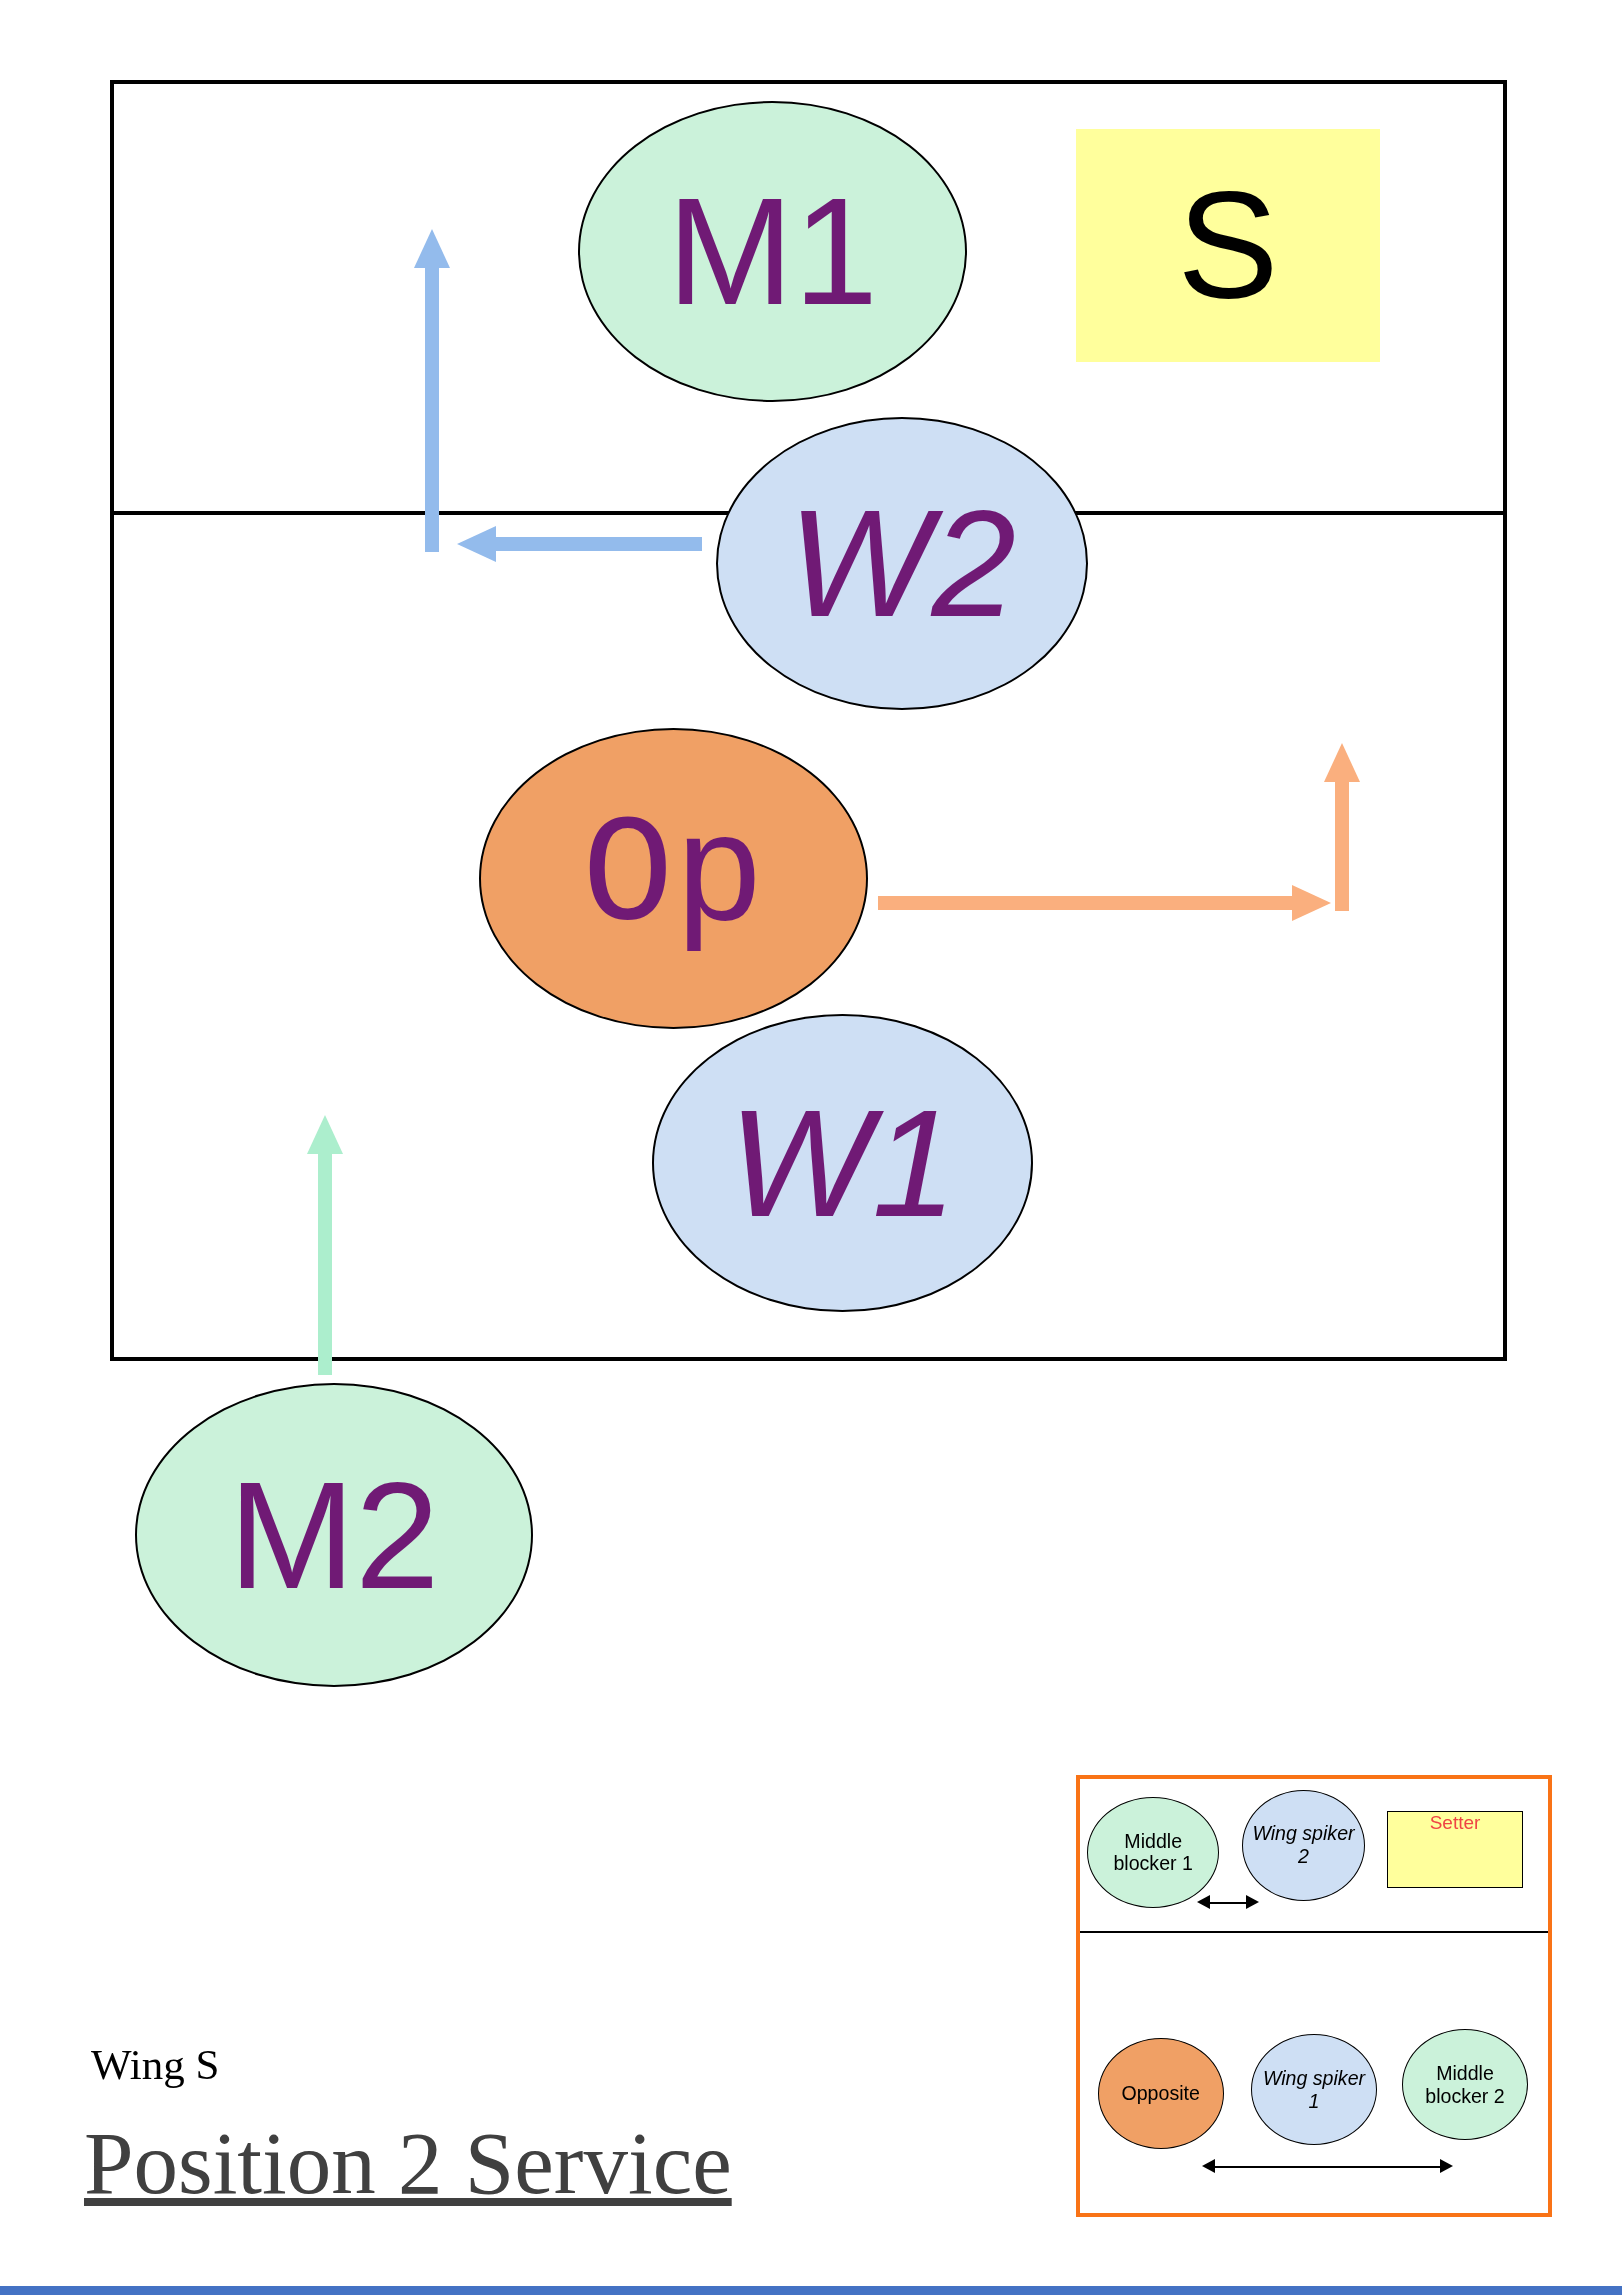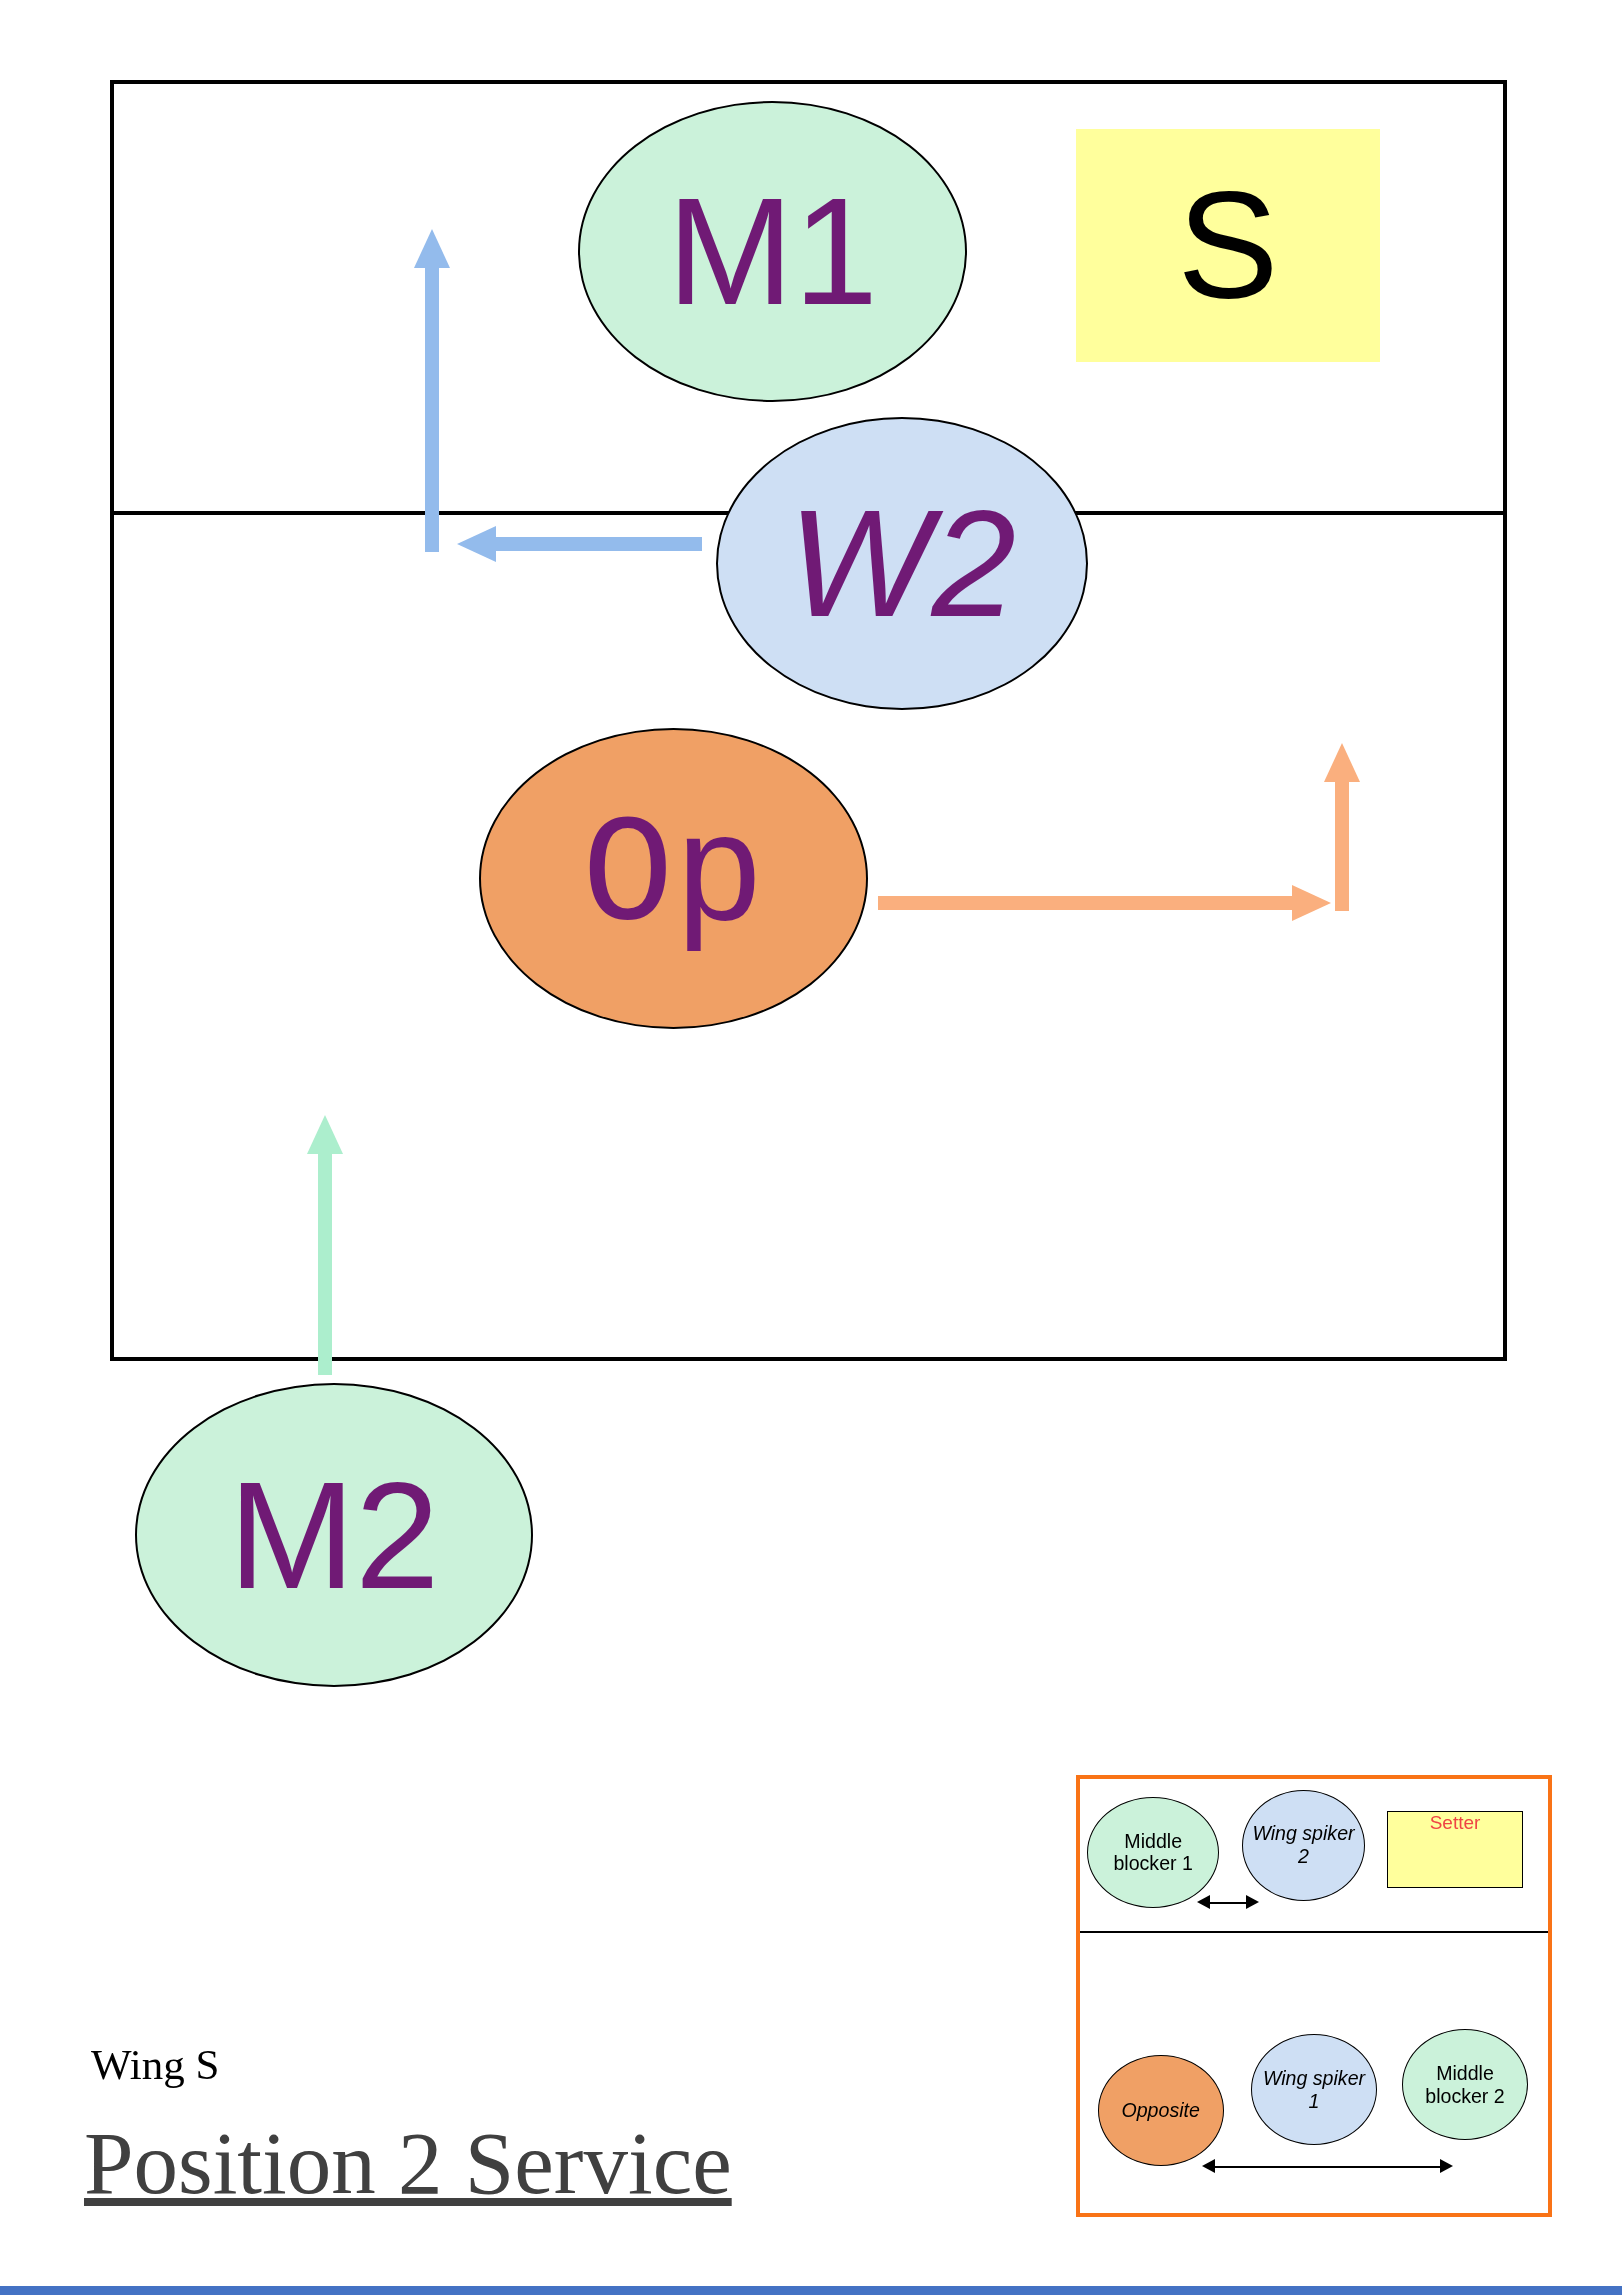--- a/index.html
+++ b/index.html
@@ -75,20 +75,23 @@
   </div>
 
   <div class="player fill-blue" style="left:716px; top:417px; width:372px; height:293px;">
     <span>W2</span>
   </div>
 
   <div class="player fill-orange" style="left:479px; top:728px; width:389px; height:301px;font-family:Liberation Mono, monospace;">
     <span>Op</span>
   </div>
 
+  <div class="player fill-blue" style="left:652px; top:1014px; width:381px; height:298px;">
+    <span>W1</span>
+  </div>
 
   <div class="player fill-green" style="left:135px; top:1383px; width:398px; height:304px;">
     <span>M2</span>
   </div>
 
   <div class="legend">
     <div class="legend-divider"></div>
 
     <div class="legend-ellipse fill-green" style="left:7.2px; top:17.7px; width:132px; height:111px;">
       <span>Middle blocker 1</span>
@@ -98,21 +101,21 @@
     </div>
     <div class="legend-rect" style="left:307px; top:32px; width:136px; height:77px;">
       <span>Setter</span>
     </div>
     <div class="darrow" style="left:117px; top:116px; width:62px;">
       <div class="dline"></div>
       <div class="dhead-l"></div>
       <div class="dhead-r"></div>
     </div>
 
-    <div class="legend-ellipse fill-orange" style="left:17.7px; top:276px; width:126px; height:111px;font-style:italic;">
+    <div class="legend-ellipse fill-orange" style="left:17.7px; top:259px; width:126px; height:111px;">
       <span>Opposite</span>
     </div>
     <div class="legend-ellipse fill-blue" style="left:171px; top:255px; width:126px; height:111px;">
       <span>Wing spiker 1</span>
     </div>
     <div class="legend-ellipse fill-green" style="left:322px; top:250px; width:126px; height:111px;">
       <span>Middle blocker 2</span>
     </div>
     <div class="darrow" style="left:122px; top:380px; width:251px;">
       <div class="dline"></div>

